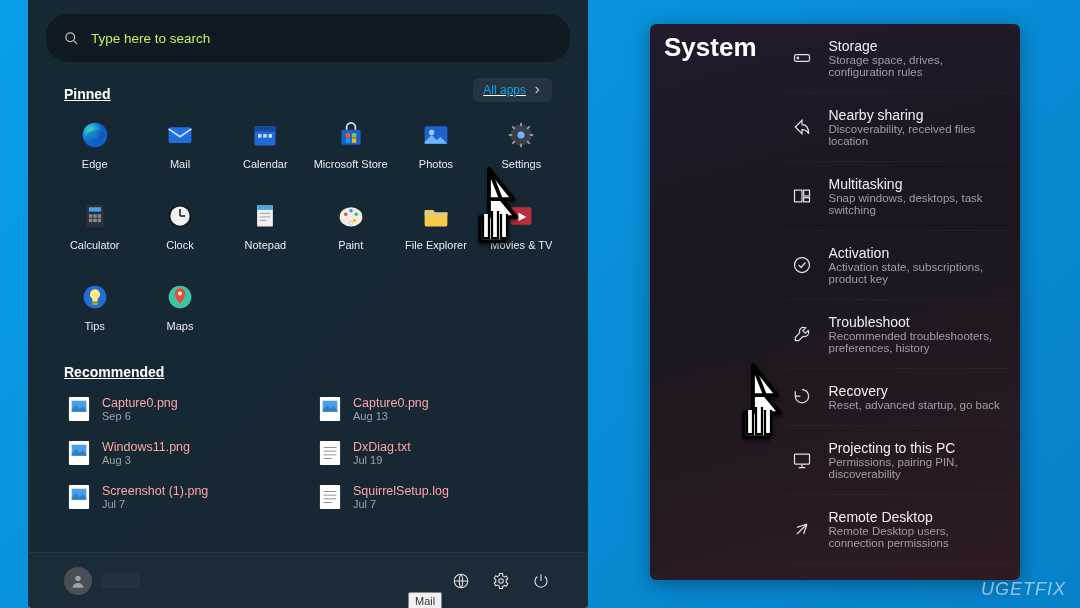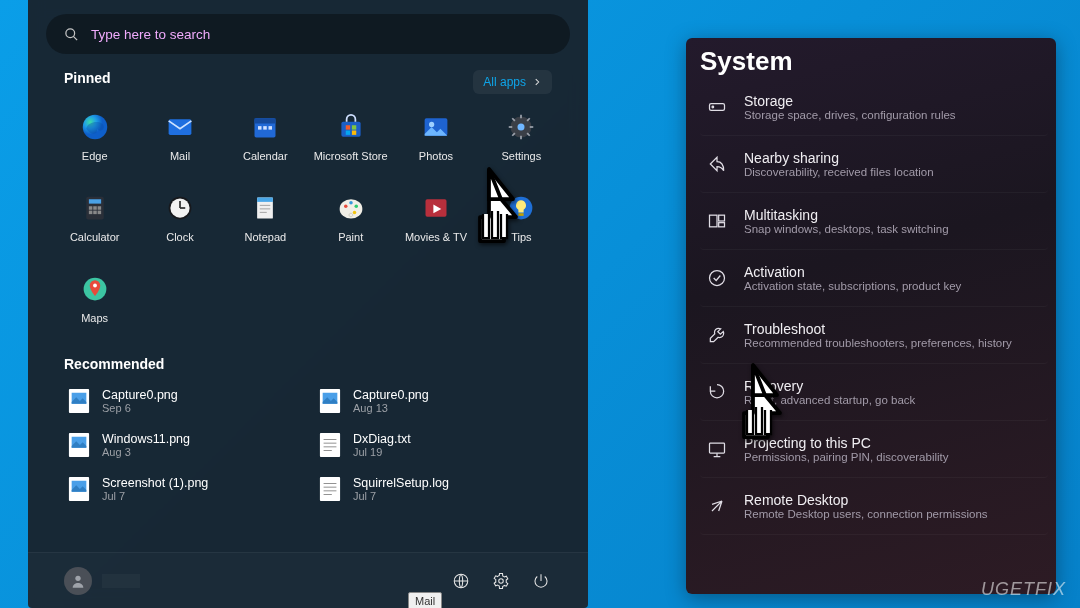--- a/index.html
+++ b/index.html
@@ -16,30 +16,30 @@
     position: absolute; left: 28px; top: 0; width: 560px; height: 608px;
     background: rgba(25,30,38,0.92);
     backdrop-filter: blur(8px);
     border-radius: 0 0 4px 4px;
     display: flex; flex-direction: column;
     padding: 14px 0 0 0;
   }
   .searchbar {
     margin: 0 18px 10px 18px;
     background: rgba(0,0,0,0.35);
-    border-radius: 22px; height: 40px;
+    border-radius: 22px; height: 48px;
     display: flex; align-items: center; padding: 0 18px;
-    color: #f0abfc; font-size: 13.5px;
+    color: #bef264; font-size: 13.5px;
   }
   .searchbar svg { width:15px; height:15px; margin-right:12px; stroke:#c5c5c5; }
 
   .section-head {
-    display:flex; justify-content:space-between; align-items:flex-start;
+    display:flex; justify-content:space-between; align-items:flex-end;
     padding: 6px 36px 10px 36px;
-    font-size:14px; font-weight:600;
+    font-size:14px; font-weight:600;text-decoration:underline;
   }
   .allapps {
     background: rgba(255,255,255,0.06);
     border-radius:6px; font-size:12px;
     padding:5px 10px; display:flex; align-items:center; gap:6px;
     color:#0ea5e9; font-weight:500;
   }
 
   .pinned-grid {
     display:grid; grid-template-columns: repeat(6, 1fr);
@@ -63,21 +63,21 @@
     padding: 0 34px; column-gap: 10px; row-gap: 6px;
   }
   .rec-item {
     display:flex; align-items:center; gap:10px;
     padding:4px 4px; border-radius:6px; cursor:pointer;
   }
   .rec-item .ricon {
     width:26px; height:30px; display:flex; align-items:center; justify-content:center;
   }
   .rec-item .rtxt { display:flex; flex-direction:column; }
-  .rec-item .rname { font-size:12.5px; color:#ffffff; }
+  .rec-item .rname { font-size:12.5px; color:#fca5a5; }
   .rec-item .rdate { font-size:11px; color:#9ca0a6; }
 
   .footer {
     margin-top:auto; border-top:1px solid rgba(255,255,255,0.05);
     height:56px; display:flex; align-items:center;
     padding: 0 36px;
     background: rgba(255,255,255,0.02);
   }
   .avatar {
     width:28px; height:28px; border-radius:50%;
@@ -90,25 +90,25 @@
   .footer-right svg { width:18px; height:18px; stroke:#e6e6e6; fill:none; stroke-width:1.4; }
 
   .tooltip {
     position:absolute; bottom:-2px; left:380px;
     background:#f0f0f0; color:#333; font-size:11px;
     padding:2px 6px; border:1px solid #888; border-radius:2px;
   }
 
   
   .syspanel {
-    position:absolute; left:650px; top:38px; width:370px; height:556px;
+    position:absolute; left:650px; top:24px; width:370px; height:556px;
     background: linear-gradient(165deg, #231a2c 0%, #1b1620 40%, #2d1b24 100%);
     border-radius:6px; overflow:hidden;
     box-shadow:0 4px 20px rgba(0,0,0,0.35);
-    display:flex; flex-direction:column;margin-left:36px;
+    display:flex; flex-direction:row;
   }
   .syshead { font-size:26px; font-weight:600; padding:8px 14px 2px; }
   .syslist { flex:1; overflow:hidden; padding:0 8px 16px 14px; }
   .sysitem {
     display:flex; align-items:center; gap:16px;
     padding:14px 10px 14px 6px;
     border-bottom:1px solid rgba(255,255,255,0.04);
     cursor:pointer; border-radius:4px;
   }
   .sysitem .sicon { width:22px; height:22px; display:flex; align-items:center; justify-content:center; flex-shrink:0; }
@@ -279,20 +279,30 @@
           <svg viewBox="0 0 32 32">
             <ellipse cx="16" cy="17" rx="13" ry="11" fill="#f0eee6"></ellipse>
             <circle cx="10" cy="14" r="2" fill="#e74c3c"></circle>
             <circle cx="16" cy="10" r="2" fill="#3498db"></circle>
             <circle cx="22" cy="14" r="2" fill="#2ecc71"></circle>
             <circle cx="20" cy="21" r="2" fill="#f1c40f"></circle>
             <path d="M16 22c-3 0-3 4 0 4 1 0 2-1 2-2s-1-2-2-2z" fill="#f0eee6" stroke="#c8c5b8"></path>
           </svg>
         </div>
         <span>Paint</span>
+      </div>
+      <div class="app">
+        <div class="icon">
+          <svg viewBox="0 0 32 32">
+            <path d="M3 9h10l2 3h14v14a2 2 0 01-2 2H5a2 2 0 01-2-2z" fill="#f7c948"></path>
+            <rect x="3" y="12" width="26" height="3" fill="#ffe08a"></rect>
+            <rect x="3" y="12" width="26" height="3" fill="#5aa0e6" opacity=".3"></rect>
+          </svg>
+        </div>
+        <span>File Explorer</span>
       </div>
       <div class="app">
         <div class="icon">
           <svg viewBox="0 0 32 32">
             <rect x="4" y="6" width="24" height="20" rx="2" fill="#b82f3c"></rect>
             <polygon points="13,12 13,22 22,17" fill="#fff"></polygon>
           </svg>
         </div>
         <span>Movies &amp; TV</span>
       </div>

